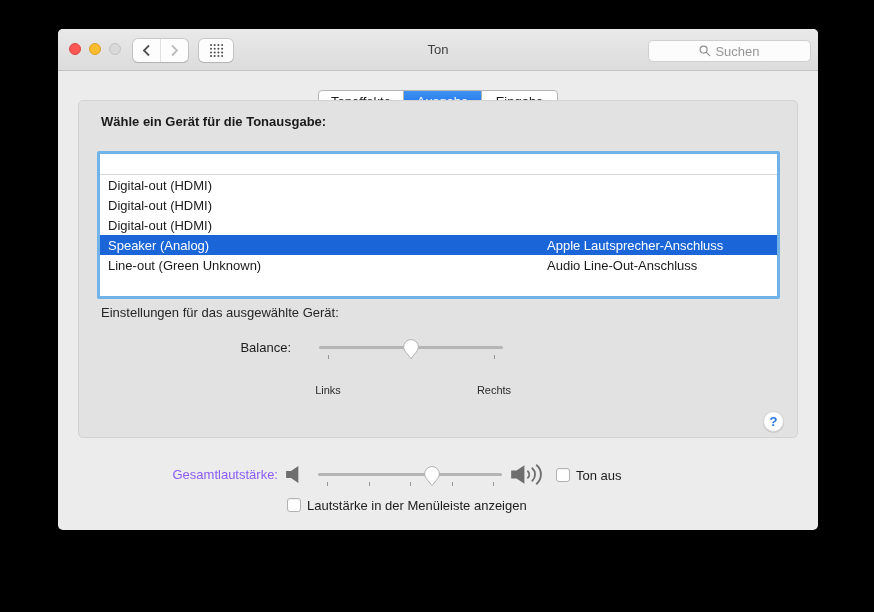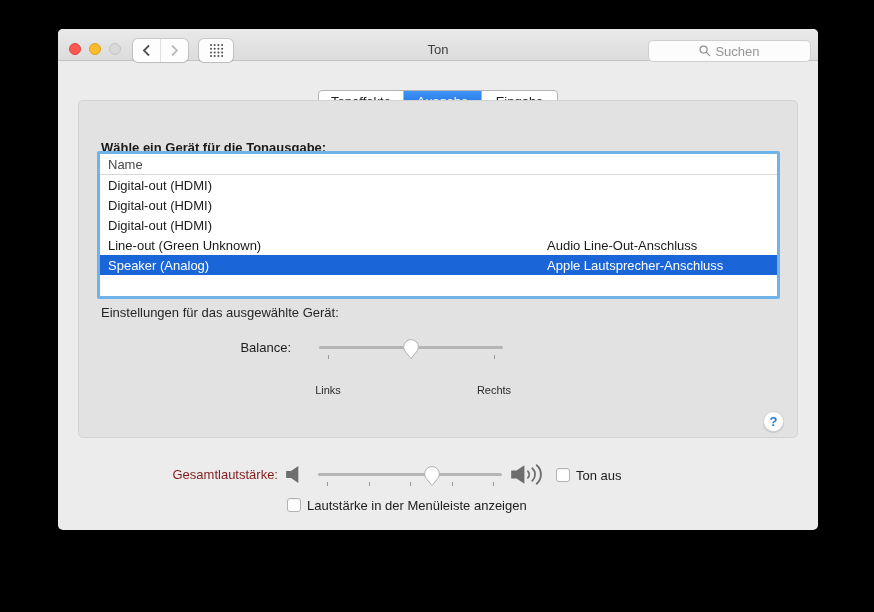--- a/index.html
+++ b/index.html
@@ -1,21 +1,21 @@
 <!DOCTYPE html>
 <html style="--accent-blue: #1766e2; --accent-blue-top: #3f94f4; --selection-blue: #1a65d8; --focus-ring: #6fb3e8;"><head>
 <meta charset="utf-8">
 <style>
   html,body{margin:0;padding:0;background:#000;width:874px;height:612px;
     font-family:"Liberation Sans","DejaVu Sans",sans-serif;-webkit-font-smoothing:antialiased;}
   *{box-sizing:border-box;}
   .window{position:absolute;left:58px;top:29px;width:760px;height:501px;background:#ececec;
     border-radius:5px;overflow:hidden;box-shadow:0 18px 40px rgba(0,0,0,.6);}
   
-  .titlebar{position:absolute;left:0;top:0;width:100%;height:32px;
+  .titlebar{position:absolute;left:0;top:0;width:100%;height:42px;
     background:linear-gradient(#e9e9e9,#dcdcdc);border-bottom:1px solid #c3c3c3;}
   .title{position:absolute;left:0;top:0;width:100%;height:42px;line-height:42px;text-align:center;
     font-size:13px;color:#404040;}
   .lights{position:absolute;left:11px;top:14px;display:flex;gap:8px;}
   .light{width:12px;height:12px;border-radius:50%;}
   .light.red{background:#fc5753;border:1px solid #df4744;}
   .light.yellow{background:#fdbc2e;border:1px solid #dea123;}
   .light.gray{background:#d9d9d9;border:1px solid #c3c3c3;}
   .navgroup{position:absolute;left:75px;top:10px;width:55px;height:23px;display:flex;
     background:#fdfdfd;border-radius:5px;box-shadow:0 0 0 1px rgba(0,0,0,.13),0 1px 1px rgba(0,0,0,.08);}
@@ -30,42 +30,42 @@
   .tabs{position:absolute;left:260px;top:61px;height:23px;display:flex;border:1px solid #b4b4b4;
     border-radius:4px;background:#fff;overflow:hidden;box-shadow:0 1px 1px rgba(0,0,0,.05);}
   .seg{height:100%;display:flex;align-items:center;justify-content:center;font-size:13px;color:#1c1c1c;
     border-left:1px solid #b4b4b4;}
   .seg:first-child{border-left:none;}
   .seg.w1{width:84px;}.seg.w2{width:78px;}.seg.w3{width:76px;}
   .seg.sel{background:linear-gradient(var(--accent-blue-top,#3f94f4),var(--accent-blue,#1766e2));color:#fff;}
   
   .panel{position:absolute;left:20px;top:71px;width:720px;height:338px;background:#e2e2e2;
     border:1px solid #d2d2d2;border-radius:5px;}
-  .heading{position:absolute;left:22px;top:39px;font-size:13px;font-weight:bold;color:#1a1a1a;}
+  .heading{position:absolute;left:22px;top:13px;font-size:13px;font-weight:bold;color:#1a1a1a;}
   .tablewrap{position:absolute;left:18px;top:50px;width:683px;height:148px;
     border:3px solid var(--focus-ring,#6fb3e8);border-radius:2px;background:#fff;}
   .thead{display:flex;height:21px;border-bottom:1px solid #d8d8d8;align-items:center;font-size:13px;color:#484848;}
   .th-name{width:441px;padding-left:8px;}
   .th-typ{flex:1;padding-left:6px;border-left:1px solid #e3e3e3;height:100%;line-height:20px;}
   .trow{display:flex;height:20px;align-items:center;font-size:13px;color:#1a1a1a;justify-content:flex-end;}
   .trow .c-name{width:441px;padding-left:8px;white-space:nowrap;}
   .trow .c-typ{flex:1;padding-left:6px;white-space:nowrap;}
   .trow.sel{background:var(--selection-blue,#1a65d8);color:#fff;}
   .subheading{position:absolute;left:22px;top:204px;font-size:13px;color:#262626;}
   .balance-label{position:absolute;left:0;top:239px;width:212px;text-align:right;font-size:13px;color:#1c1c1c;}
   .track{position:absolute;height:3px;background:#b5b5b5;border-radius:2px;}
   .track.balance{left:240px;top:245px;width:184px;}
   .thumb{position:absolute;width:18px;height:22px;transform:translateX(-50%);top:-8px;}
   .tick{position:absolute;width:1px;height:4px;background:#979797;}
   .slider-sub{position:absolute;font-size:11px;color:#2b2b2b;text-align:center;width:60px;margin-top:20px;}
   .help{position:absolute;left:684px;top:310px;width:21px;height:21px;border-radius:50%;background:#fff;
     border:1px solid #d2d2d2;box-shadow:0 1px 1px rgba(0,0,0,.12);display:flex;align-items:center;justify-content:center;
     font-size:13px;font-weight:bold;color:#2476e4;}
   
-  .vol-label{position:absolute;left:0;top:438px;width:220px;text-align:right;font-size:13px;color:#7f1d1d;}
+  .vol-label{position:absolute;left:0;top:438px;width:220px;text-align:right;font-size:13px;color:#8b5cf6;}
   .track.volume{left:260px;top:444px;width:184px;}
   .checkbox{position:absolute;width:14px;height:14px;background:#fff;border:1px solid #b2b2b2;border-radius:3px;
     box-shadow:inset 0 1px 1px rgba(0,0,0,.05);}
   .cb-label{position:absolute;font-size:13px;color:#1c1c1c;}
   .icon-abs{position:absolute;}
 </style>
 </head>
 <body>
 
 <div class="window">
@@ -124,41 +124,40 @@
     <div class="seg w1">Toneffekte</div>
     <div class="seg w2 sel">Ausgabe</div>
     <div class="seg w3">Eingabe</div>
   </div>
 
   <div class="panel">
     <div class="heading">Wähle ein Gerät für die Tonausgabe:</div>
 
     <div class="tablewrap">
       <div class="thead">
-        <div class="th-name">Name</div>
       </div>
       <div class="trow">
         <div class="c-name">Digital-out (HDMI)</div>
         <div class="c-typ"></div>
       </div>
       <div class="trow">
         <div class="c-name">Digital-out (HDMI)</div>
         <div class="c-typ"></div>
       </div>
       <div class="trow">
         <div class="c-name">Digital-out (HDMI)</div>
         <div class="c-typ"></div>
-      </div>
-      <div class="trow">
-        <div class="c-name">Line-out (Green Unknown)</div>
-        <div class="c-typ">Audio Line-Out-Anschluss</div>
       </div>
       <div class="trow sel">
         <div class="c-name">Speaker (Analog)</div>
         <div class="c-typ">Apple Lautsprecher-Anschluss</div>
+      </div>
+      <div class="trow">
+        <div class="c-name">Line-out (Green Unknown)</div>
+        <div class="c-typ">Audio Line-Out-Anschluss</div>
       </div>
     </div>
 
     <div class="subheading">Einstellungen für das ausgewählte Gerät:</div>
 
     <div class="balance-label">Balance:</div>
     <div class="track balance">
       <div class="tick" style="left:9px;top:9px;"></div>
       <div class="tick" style="left:92px;top:9px;"></div>
       <div class="tick" style="left:175px;top:9px;"></div>

